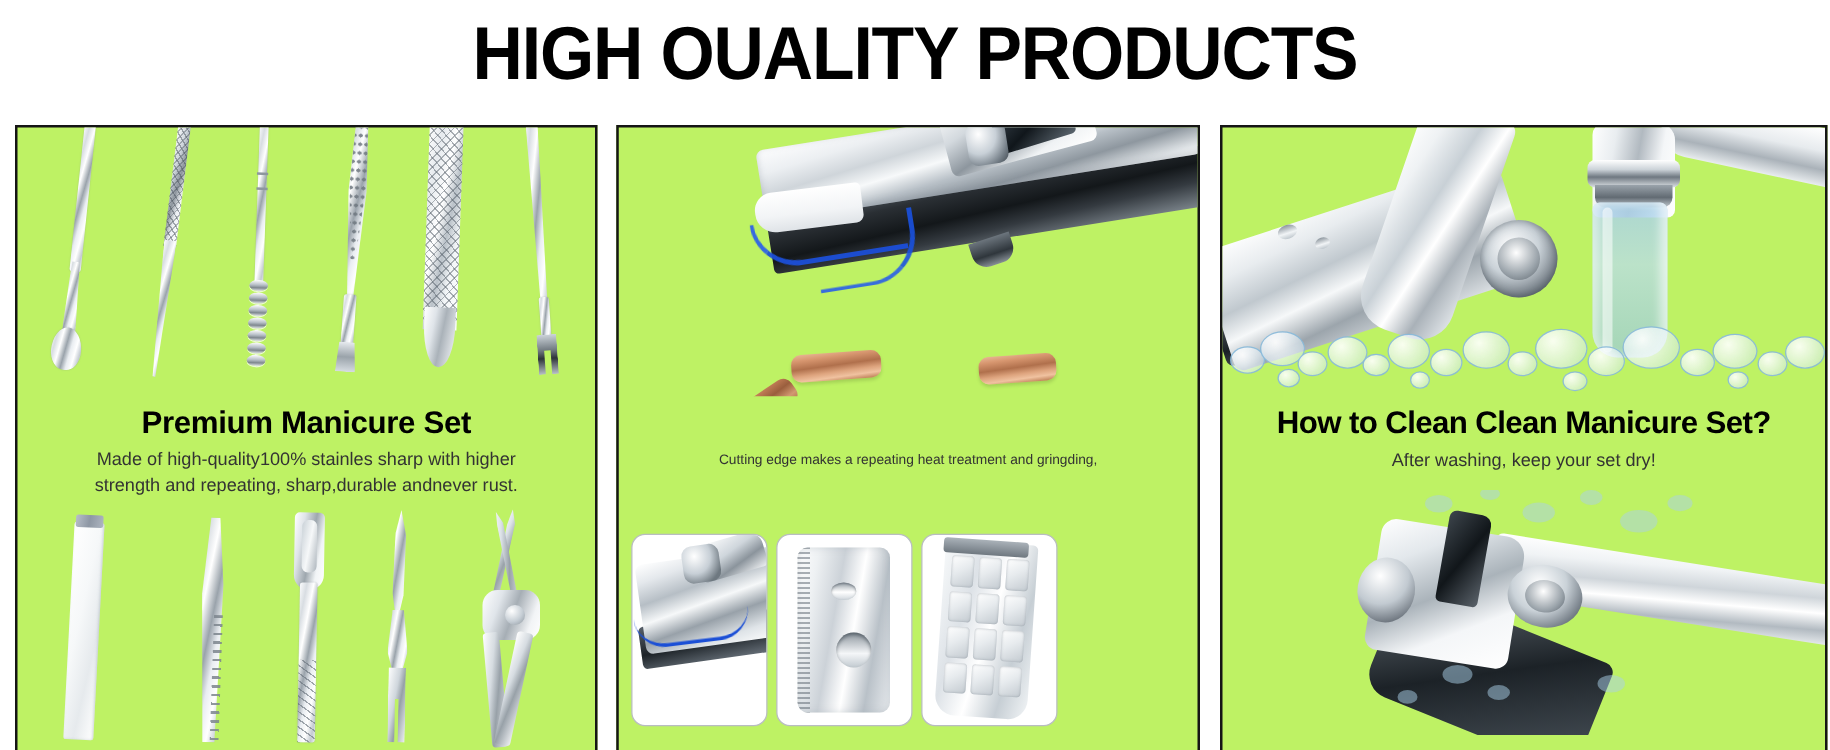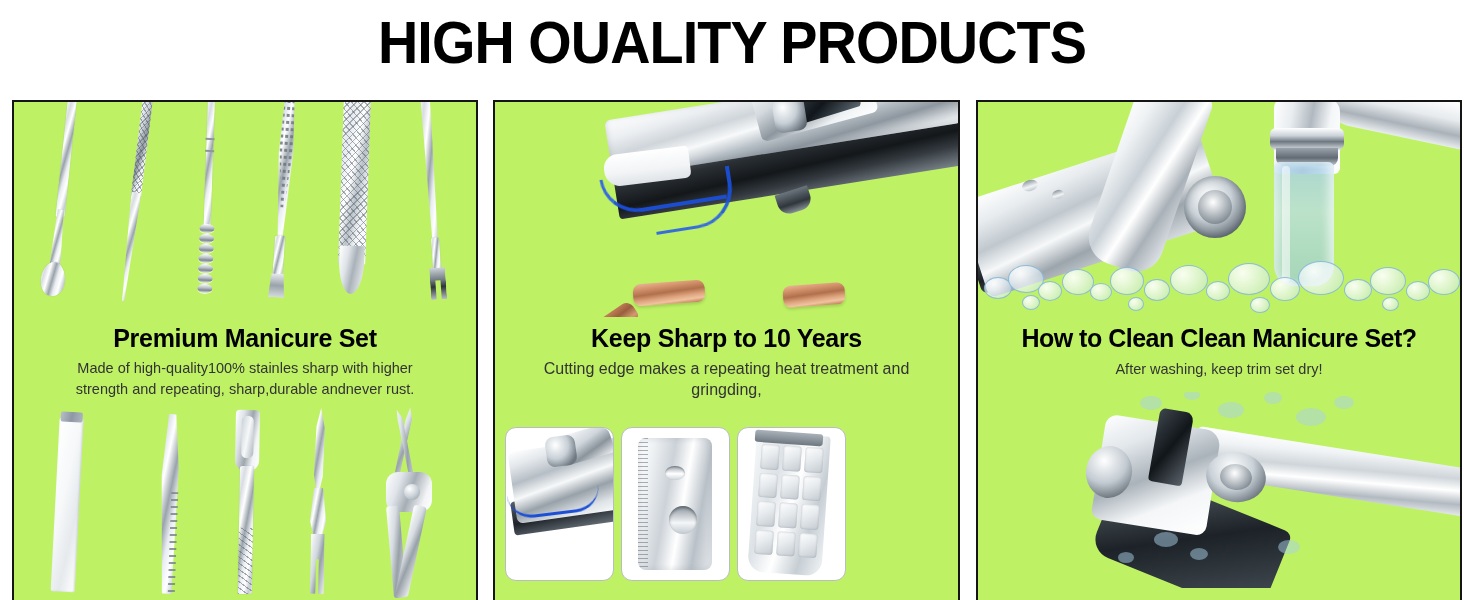--- a/index.html
+++ b/index.html
@@ -50,21 +50,21 @@
   .panel-sub{
     position:absolute;left:0;width:100%;
     text-align:center;
     color:#333333;
     z-index:6;
     line-height:21px;
   }
   #p1-title{top:222px;font-size:25px;letter-spacing:-0.3px;}
   #p1-sub{top:256px;font-size:14.5px;padding:0 22px;box-sizing:border-box;}
   #p2-title{top:222px;font-size:25px;letter-spacing:-0.3px;}
-  #p2-sub{top:256px;font-size:16px;padding:0 12px;box-sizing:border-box;}
+  #p2-sub{top:256px;font-size:11px;padding:0 12px;box-sizing:border-box;}
   #p3-title{top:222px;font-size:25px;letter-spacing:-0.5px;}
   #p3-sub{top:257px;font-size:14.5px;}
 
   
   .tools-top{position:absolute;left:0;top:0;width:466px;height:215px;}
   .tools-bot{position:absolute;left:0;top:310px;width:466px;height:176px;}
 
   .tool{position:absolute;transform-origin:top center;}
 
   
@@ -570,21 +570,20 @@
           <div class="blue-glow2"></div>
           <div class="lever"></div>
           <div class="lever-dark"></div>
           <div class="pin"></div>
           <div class="pivot"></div>
         </div>
         <div class="copper-piece" id="cp1"></div>
         <div class="copper-piece" id="cp2"></div>
       </div>
 
-      <div class="panel-title" id="p2-title">Keep Sharp to 10 Years</div>
       <div class="panel-sub" id="p2-sub">
         <div>Cutting edge makes a repeating heat treatment and gringding,</div>
       </div>
 
       <div class="thumbs">
 
         <div class="thumb">
           <div class="th-img">
             <div class="mini-dark"></div>
               <div class="mini-clip"></div>
@@ -660,21 +659,21 @@
           <div class="bub" style="left:428px;top:26px;width:22px;height:18px;"></div>
           <div class="bub" style="left:450px;top:14px;width:30px;height:24px;"></div>
           <div class="bub" style="left:44px;top:40px;width:16px;height:13px;"></div>
           <div class="bub" style="left:150px;top:42px;width:14px;height:12px;"></div>
           <div class="bub" style="left:272px;top:42px;width:18px;height:14px;"></div>
           <div class="bub" style="left:404px;top:42px;width:15px;height:12px;"></div>
         </div>
       </div>
 
       <div class="panel-title" id="p3-title">How to Clean Clean Manicure Set?</div>
-      <div class="panel-sub" id="p3-sub">After washing, keep trim set dry!</div>
+      <div class="panel-sub" id="p3-sub">After washing, keep your set dry!</div>
 
       <div class="clip3b">
         <div class="c3b-dark"></div>
         <div class="c3b-arm"></div>
         <div class="c3b-head"></div>
         <div class="c3b-knob"></div>
         <div class="c3b-ring"></div>
         <div class="c3b-lever"></div>
         <div class="splash" style="left:162px;top:4px;width:22px;height:14px;"></div>
         <div class="splash" style="left:206px;top:-2px;width:16px;height:10px;"></div>

